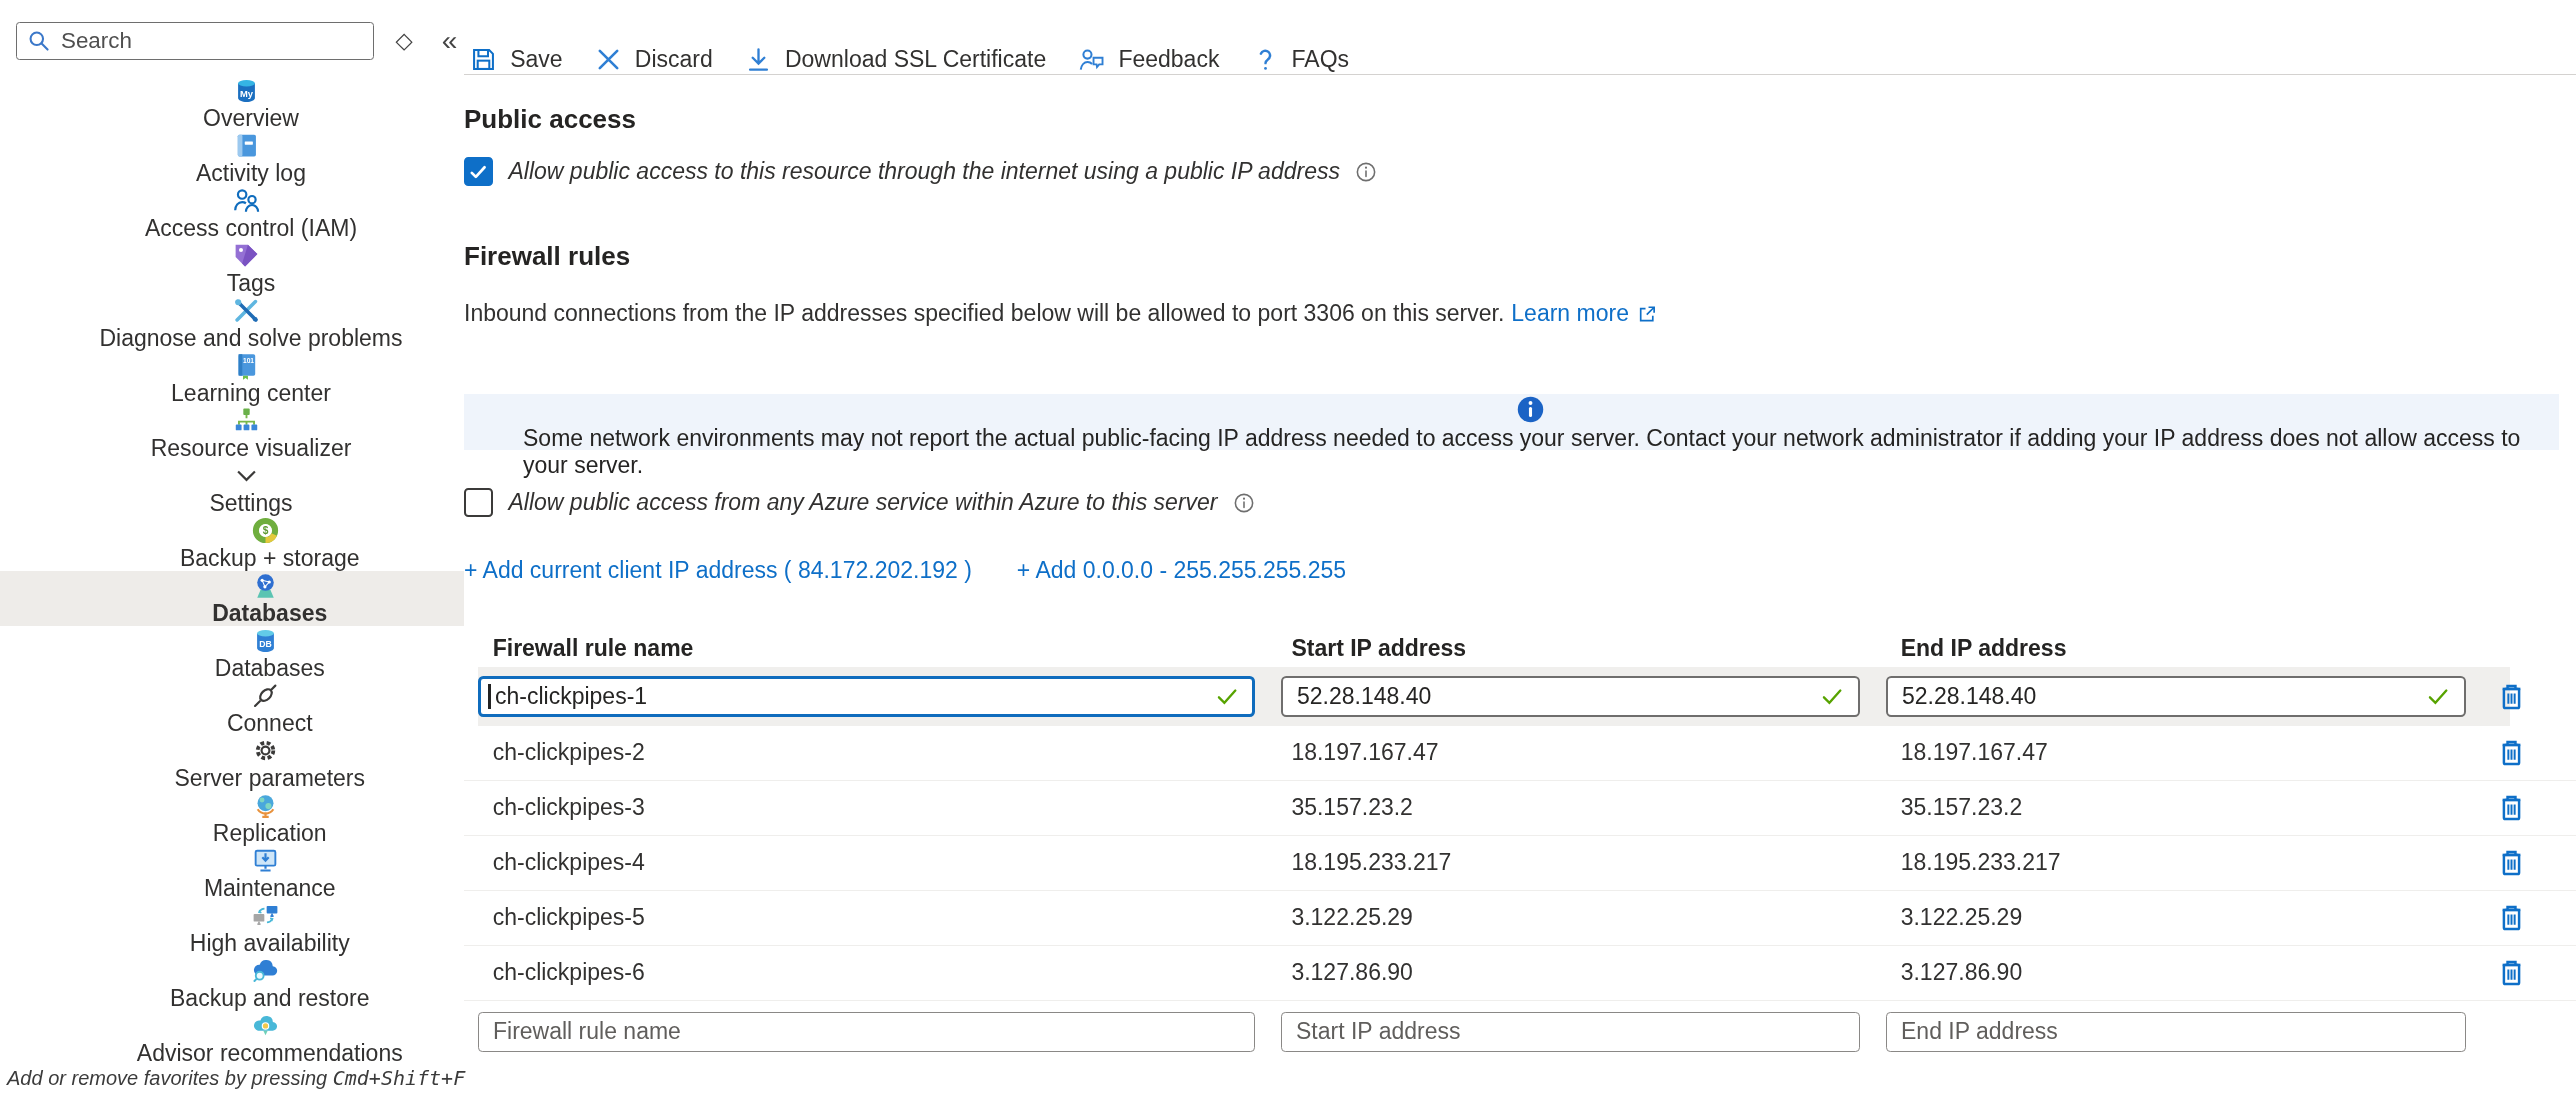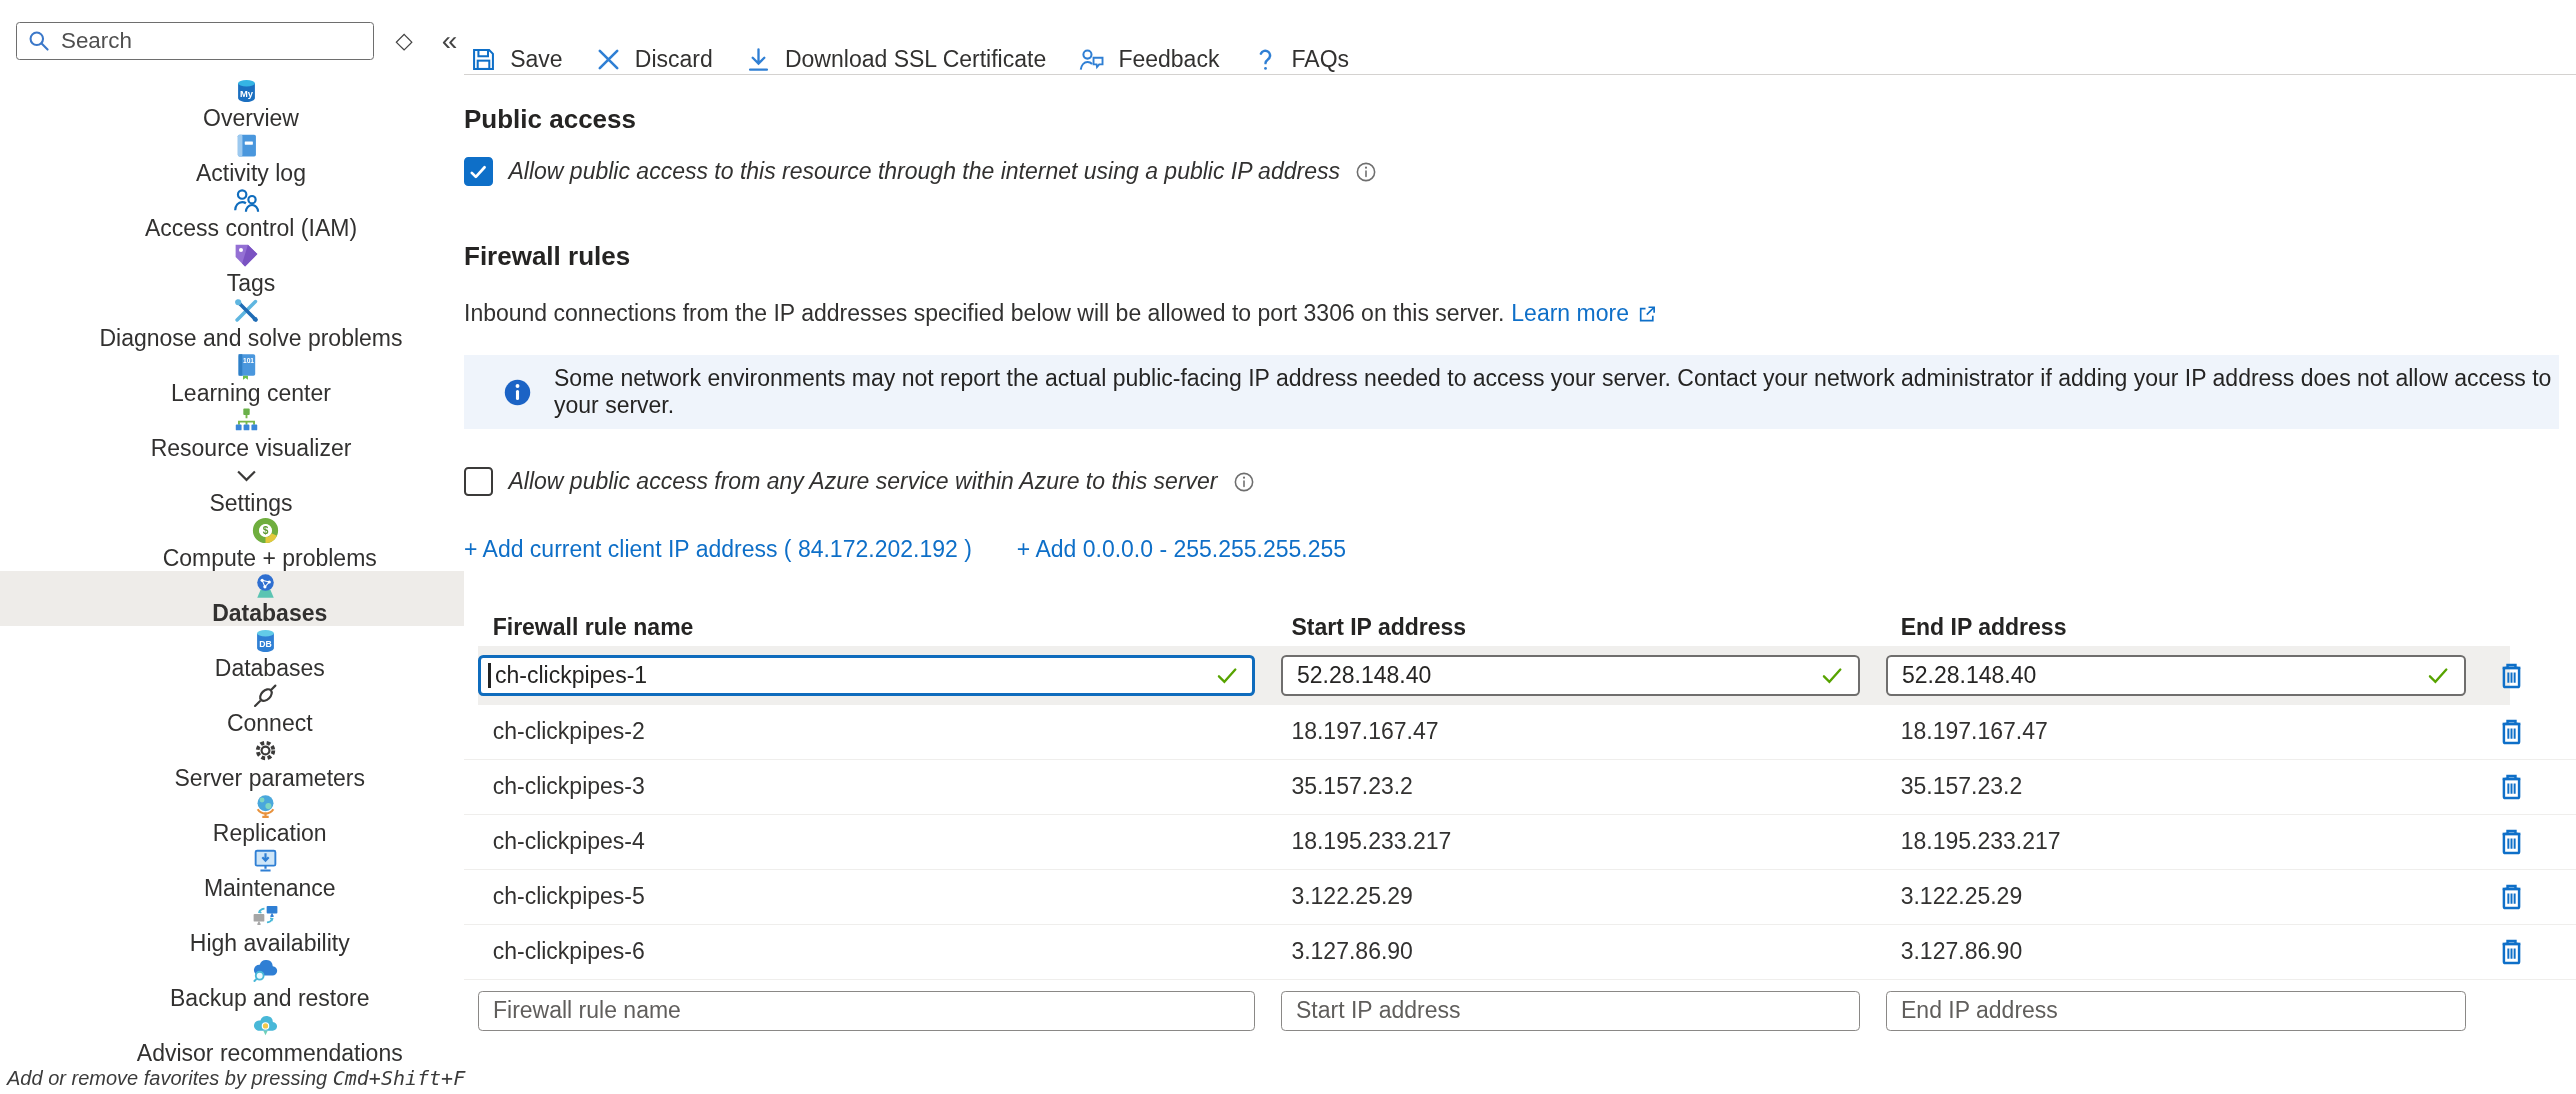--- a/index.html
+++ b/index.html
@@ -47,21 +47,21 @@
   .chk{width:29px;height:29px;border-radius:4.3px;border:2.6px solid #3b3a39;background:#fff;flex:0 0 auto;display:flex;align-items:center;justify-content:center;cursor:pointer;}
   .chk.checked{background:var(--accent);border-color:var(--accent);}
   .chk svg{width:22.4px;height:22.4px;}
   .chk-row .lbl{margin-left:15.5px;font-size:23px;font-style:italic;}
   .info{width:24px;height:24px;margin-left:14px;flex:0 0 auto;}
   .info svg{width:100%;height:100%;}
   .desc{margin:28px 0 0 0;font-size:23px;display:flex;align-items:center;}
   .desc a{color:var(--accent);text-decoration:none;margin-left:7px;cursor:pointer;}
   .ext{width:22.4px;height:22.4px;margin-left:7px;display:inline-block;}
   .ext svg{width:100%;height:100%;}
-  .banner{margin-top:28px;margin-right:17.3px;height:74px;background:var(--banner-bg);display:flex;align-items:center;padding-left:38px;}
+  .banner{margin-top:67px;margin-right:17.3px;height:56px;background:var(--banner-bg);display:flex;align-items:center;padding-left:38px;flex-direction:column;}
   .banner .icn{width:31px;height:31px;flex:0 0 auto;}
   .banner .btext{margin-left:21px;font-size:23px;color:#252423;}
   .azure-row{margin-top:38px;}
   .links-row{margin-top:40px;display:flex;align-items:center;font-size:23px;}
   .links-row a{color:var(--accent);text-decoration:none;cursor:pointer;}
   .links-row a + a{margin-left:45px;}
 
   
   .fw-table{margin-top:45px;}
   .fwgrid{display:grid;grid-template-columns:777px 579px 580px 52px;column-gap:26px;align-items:center;}
@@ -191,21 +191,21 @@
         </div>
         <div class="side-item indent" data-name="sidebar-item-compute-storage">
           <span class="icn" data-name="compute-storage-icon">
             <svg viewBox="0 0 20 20">
               <circle cx="10" cy="10" r="6.6" fill="none" stroke="#6fae3e" stroke-width="4.2"></circle>
               <path d="M10 16.6a6.6 6.6 0 0 0 6-3.9" fill="none" stroke="#e3c93c" stroke-width="4.2"></path>
               <circle cx="10" cy="10" r="4.3" fill="#fff"></circle>
               <text x="10" y="12.6" font-size="7" fill="#5d9a33" text-anchor="middle" font-weight="bold" font-family="sans-serif">$</text>
             </svg>
           </span>
-          <span data-name="sidebar-item-label">Compute + problems</span>
+          <span data-name="sidebar-item-label">Backup + storage</span>
         </div>
         <div class="side-item indent selected" data-name="sidebar-item-networking">
           <span class="icn" data-name="networking-icon">
             <svg viewBox="0 0 20 20">
               <path d="M4.3 18.4l2.4-5.6h6.6l2.4 5.6z" fill="#5bc4b2"></path>
               <circle cx="10" cy="8" r="5.7" fill="#2f6fd0"></circle>
               <path d="M7.7 6.4l4.9 1.2-3 3.3z" fill="none" stroke="#fff" stroke-width="0.7"></path>
               <circle cx="7.7" cy="6.4" r="1.1" fill="#fff"></circle>
               <circle cx="12.6" cy="7.6" r="1.1" fill="#fff"></circle>
               <circle cx="9.6" cy="10.9" r="1.1" fill="#fff"></circle>

